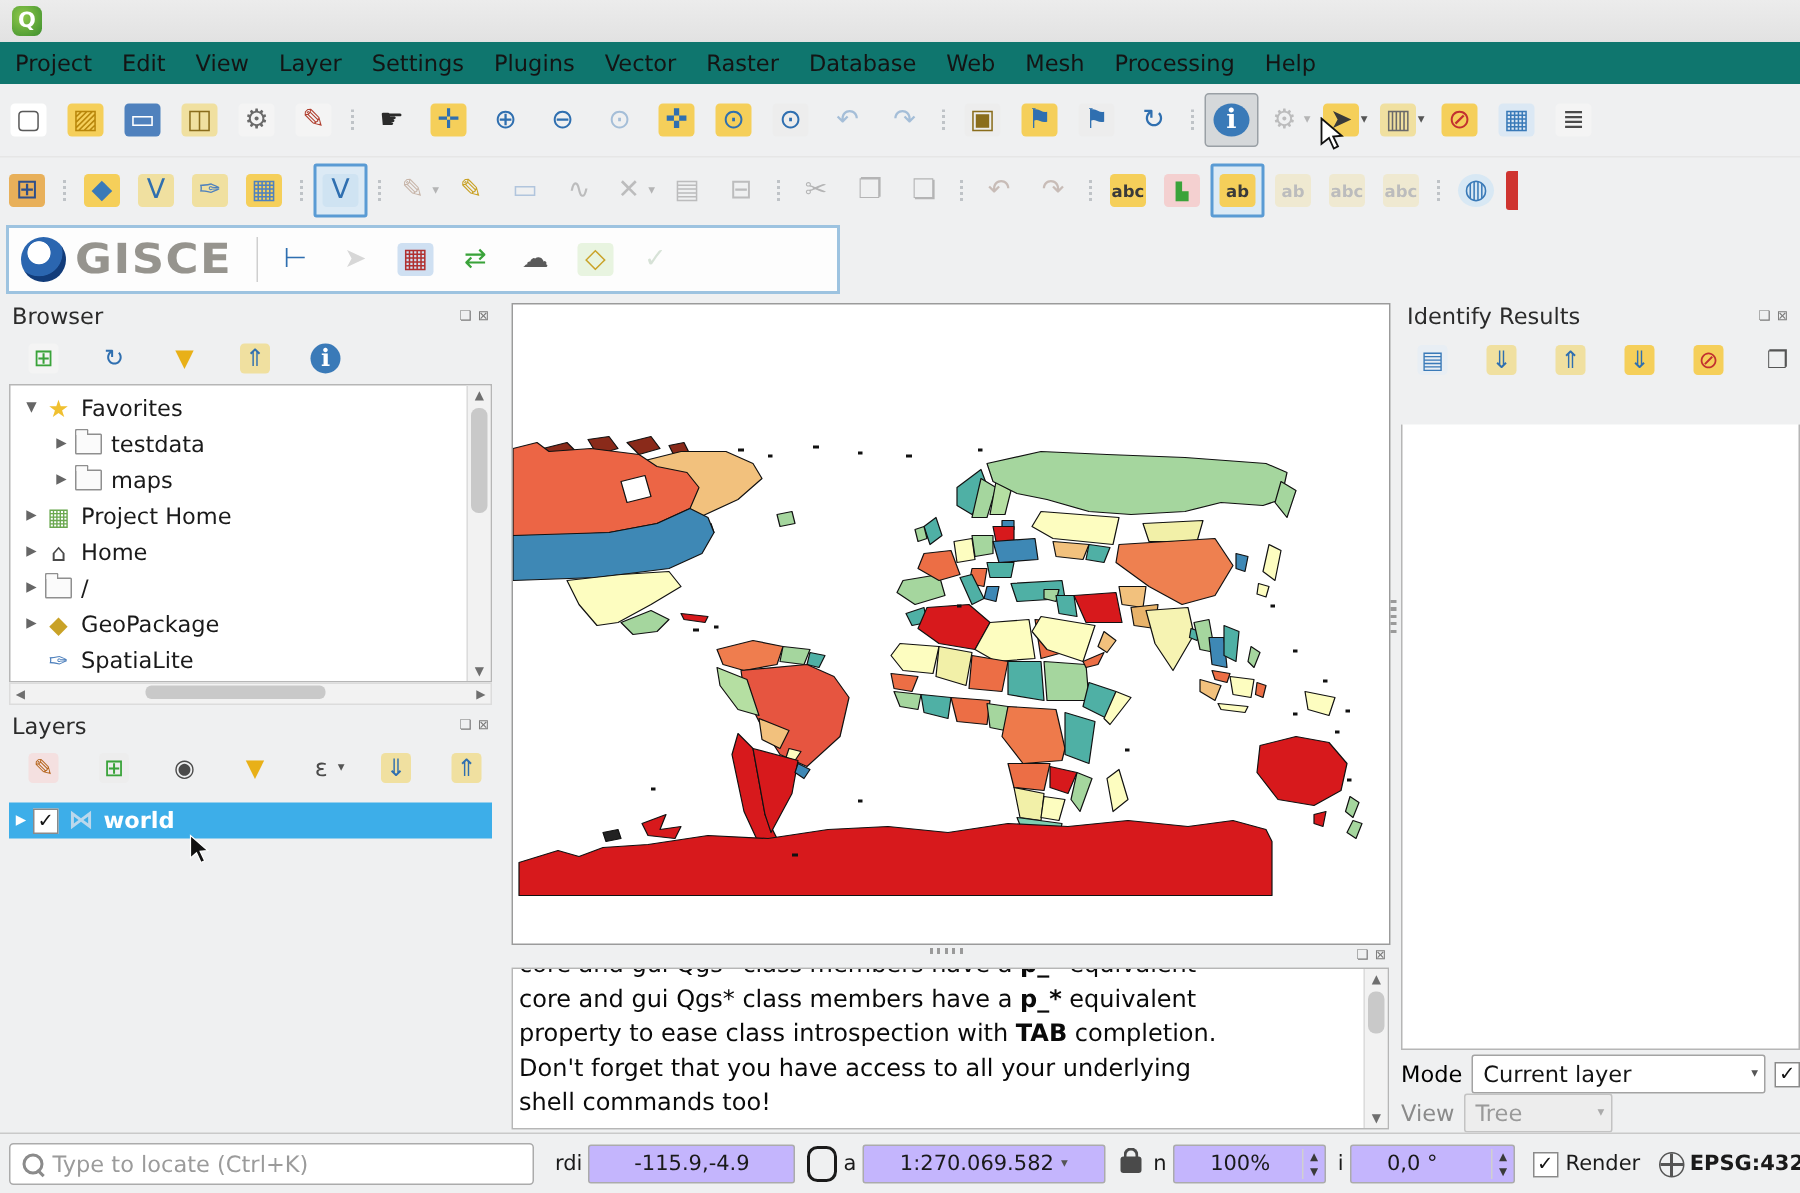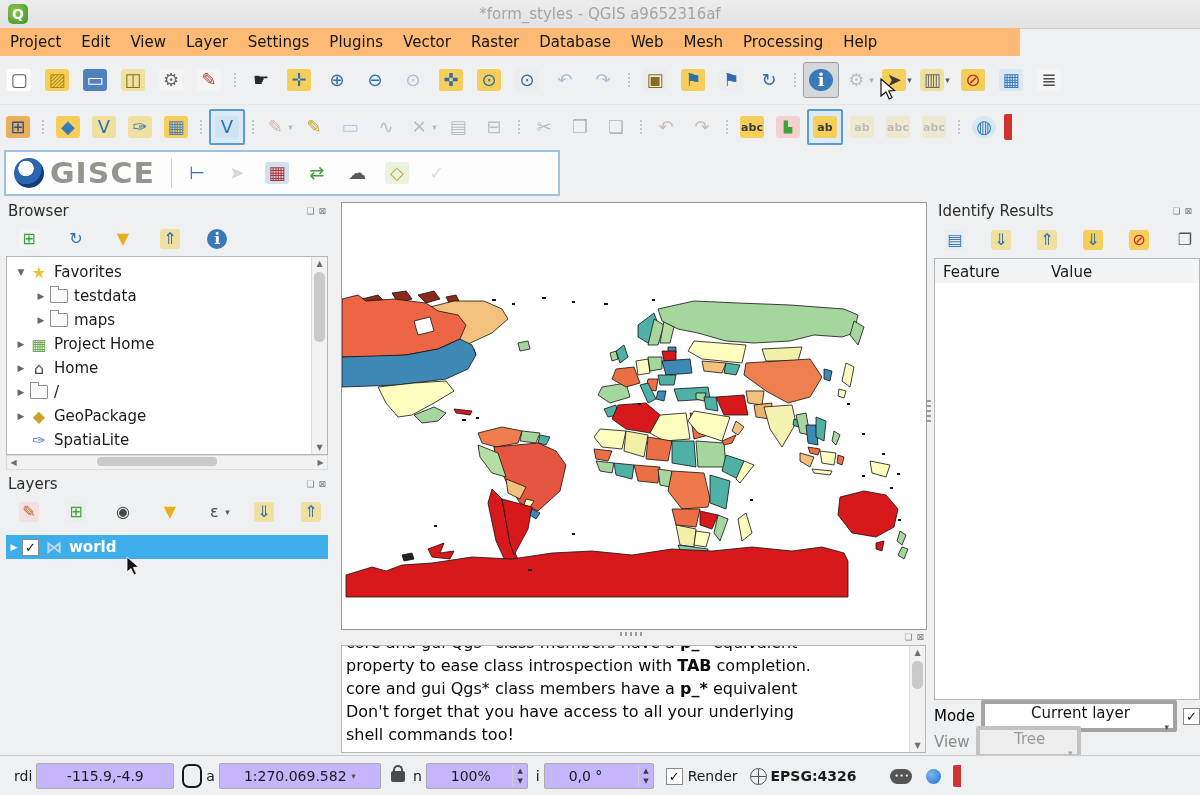--- a/index.html
+++ b/index.html
@@ -6,21 +6,21 @@
   body{width:1200px;height:795px;position:relative;overflow:hidden;
        font-family:"DejaVu Sans","Liberation Sans",sans-serif;background:#eff0f1;
        -webkit-font-smoothing:antialiased;}
   
   .titlebar{position:absolute;left:0;top:0;width:1200px;height:28px;background:linear-gradient(#ececec,#e2e2e2);
             border-bottom:1px solid #cfcfcf;display:flex;align-items:center;}
   .qlogo{width:20px;height:20px;margin-left:8px;border-radius:5px;
          background:radial-gradient(circle at 35% 35%,#8ec84a,#3d8f2e);color:#fff;font-weight:bold;
          font-size:14px;display:flex;align-items:center;justify-content:center;}
   .wtitle{position:absolute;left:0;right:0;text-align:center;color:#a4a4a4;font-size:15px;}
-  .menubar{position:absolute;left:0;top:28px;width:1020px;height:28px;background:#fdba74;display:flex;
+  .menubar{position:absolute;left:0;top:28px;width:1200px;height:28px;background:#0f766e;display:flex;
            align-items:center;border-bottom:1px solid #e3e3e3;}
   .menu-item{padding:0 10px;font-size:15px;color:#141414;line-height:28px;cursor:default;}
   
   .tbrow{position:absolute;left:0;width:1200px;background:#eff0f1;display:flex;align-items:center;}
   #tbrow1{top:56px;height:48px;}
   #tbrow2{top:104px;height:44px;border-top:1px solid #e6e6e6;}
   .tbtn{width:34px;height:34px;margin:0 1px;border:1px solid transparent;border-radius:3px;
         display:flex;align-items:center;justify-content:center;flex:none;position:relative;}
   #tbrow2 .tbtn{width:32px;height:32px;}
   .tbtn.pressed{background:#d5d8da;border-color:#9aa0a5;}
@@ -102,22 +102,22 @@
   #identify .itools{height:32px;display:flex;align-items:center;gap:8px;padding:0 6px;}
   #identify .ihead{position:absolute;left:4px;right:0;top:60px;height:26px;display:flex;align-items:center;
         background:#f3f4f5;border:1px solid #b6b6b6;border-bottom:1px solid #cfcfcf;font-size:15px;color:#1a1a1a;}
   #identify .ihead span{padding-left:8px;}
   #identify .ihead .c2{position:absolute;left:108px;}
   #identify .ibody{position:absolute;left:4px;right:0;top:85px;bottom:55px;background:#fff;
         border:1px solid #b6b6b6;border-top:none;}
   .modeRow{position:absolute;left:4px;height:26px;display:flex;align-items:center;gap:6px;font-size:15px;}
   #modeRow{bottom:26px;right:0;}
   #viewRow{bottom:0px;}
-  .combo{background:#fff;border:4px solid #a3a3a3;border-radius:2px;height:24px;display:flex;align-items:center;
-         padding:0 4px 0 7px;font-size:15px;color:#141414;flex-direction:column;}
+  .combo{background:#fff;border:1px solid #a3a3a3;border-radius:2px;height:24px;display:flex;align-items:center;
+         padding:0 4px 0 7px;font-size:15px;color:#141414;}
   .combo .dd{margin-left:auto;font-size:9px;color:#555;padding-left:8px;}
   .combo.dis{background:#ededed;color:#9a9a9a;border-color:#c3c3c3;}
   .combo.dis .dd{color:#aaa;}
   
   .statusbar{position:absolute;left:0;top:755px;width:1200px;height:40px;background:#eff0f1;
              border-top:1px solid #c9c9c9;display:flex;align-items:center;font-size:14px;color:#1a1a1a;}
   .locate{width:348px;height:26px;margin-left:6px;background:#fff;border:1px solid #ababab;border-radius:3px;
           display:flex;align-items:center;flex:none;}
   .mag{width:10px;height:10px;border:2px solid #8b8b8b;border-radius:50%;margin:0 6px 0 8px;position:relative;flex:none;}
   .mag::after{content:"";position:absolute;width:2px;height:6px;background:#8b8b8b;left:9px;top:8px;transform:rotate(-45deg);}
@@ -145,21 +145,20 @@
         background:radial-gradient(circle at 35% 35%,#7db7ef,#1f6fd0);}
   .redcut{width:8px;height:22px;background:#cf3430;margin-left:12px;border-radius:2px 0 0 2px;flex:none;}
   
   .cursor{position:absolute;z-index:50;pointer-events:none;}
 </style>
 </head>
 <body>
 
 <div class="titlebar">
   <span class="qlogo">Q</span>
-  <span class="wtitle">*form_styles - QGIS a9652316af</span>
 </div>
 <div class="menubar" id="menubar">
     <span class="menu-item">Project</span>
     <span class="menu-item">Edit</span>
     <span class="menu-item">View</span>
     <span class="menu-item">Layer</span>
     <span class="menu-item">Settings</span>
     <span class="menu-item">Plugins</span>
     <span class="menu-item">Vector</span>
     <span class="menu-item">Raster</span>
@@ -656,22 +655,22 @@
 <div id="consolePanel">
   <div class="cbtns">
       <span class="ptb">❏</span>
       <span class="ptb">⊠</span>
     </div>
   <div class="cbody whitebox">
     <div id="consolelines">
         <div class="clipstrip">
           <div class="cline"><span>core and gui Qgs* class members have a </span><span style="font-weight: bold;">p_*</span><span> equivalent</span></div>
         </div>
+        <div class="cline"><span>core and gui Qgs* class members have a </span><span style="font-weight: bold;">p_*</span><span> equivalent</span></div>
         <div class="cline"><span>property to ease class introspection with </span><span style="font-weight: bold;">TAB</span><span> completion.</span></div>
-        <div class="cline"><span>core and gui Qgs* class members have a </span><span style="font-weight: bold;">p_*</span><span> equivalent</span></div>
         <div class="cline"><span>Don't forget that you have access to all your underlying</span></div>
         <div class="cline"><span>shell commands too!</span></div>
       </div>
     <div class="vsb">
       <span class="sa up">▲</span>
         <span class="sa dn">▼</span>
       <div class="thumb" style="top:15px;height:28px;"></div>
     </div>
   </div>
 </div>
@@ -697,43 +696,43 @@
       <span class="tbtn">
         <span class="pticon" style="color: rgb(47, 111, 176); background: rgb(245, 207, 90);">⇓</span>
       </span>
       <span class="tbtn">
         <span class="pticon" style="color: rgb(194, 48, 48); background: rgb(245, 207, 90);">⊘</span>
       </span>
       <span class="tbtn">
         <span class="pticon" style="color: rgb(85, 85, 85); background: transparent;">❐</span>
       </span>
     </div>
-  <div class="ihead">
-    <span>Feature</span>
-    <span class="c2">Value</span>
-  </div>
   <div class="ibody"></div>
   <div class="modeRow" id="modeRow">
     <span>Mode</span>
     <div class="combo" style="width:186px;">
       <span>Current layer</span>
         <span class="dd">▾</span>
     </div>
     <span class="cb checked"></span>
   </div>
   <div class="modeRow" id="viewRow">
     <span style="color:#8a8a8a;">View</span>
     <div class="combo dis" style="width:86px;">
       <span>Tree</span>
         <span class="dd">▾</span>
     </div>
   </div>
 </div>
 
 <div class="statusbar">
+  <div class="locate">
+    <span class="mag"></span>
+    <span class="ph">Type to locate (Ctrl+K)</span>
+  </div>
   <span class="slabel" style="margin-left:14px;">rdi</span>
   <div class="sbox coordbox">
     <span>-115.9,-4.9</span>
   </div>
   <span style="width:16px;height:20px;border:2px solid #1a1a1a;border-radius:7px;margin-left:8px;position:relative;flex:none;"></span>
   <span class="slabel" style="margin-left:4px;">a</span>
   <div class="sbox scalebox">
     <span>1:270.069.582</span>
       <span class="dd">▾</span>
   </div>

